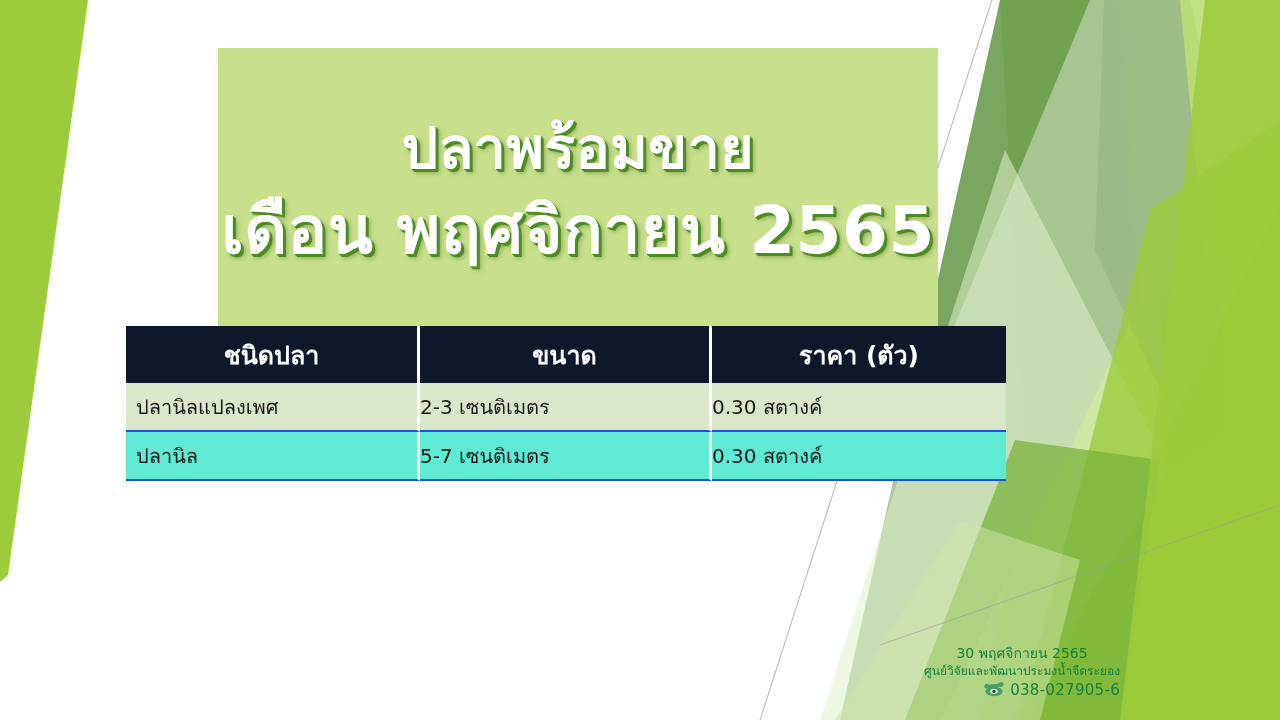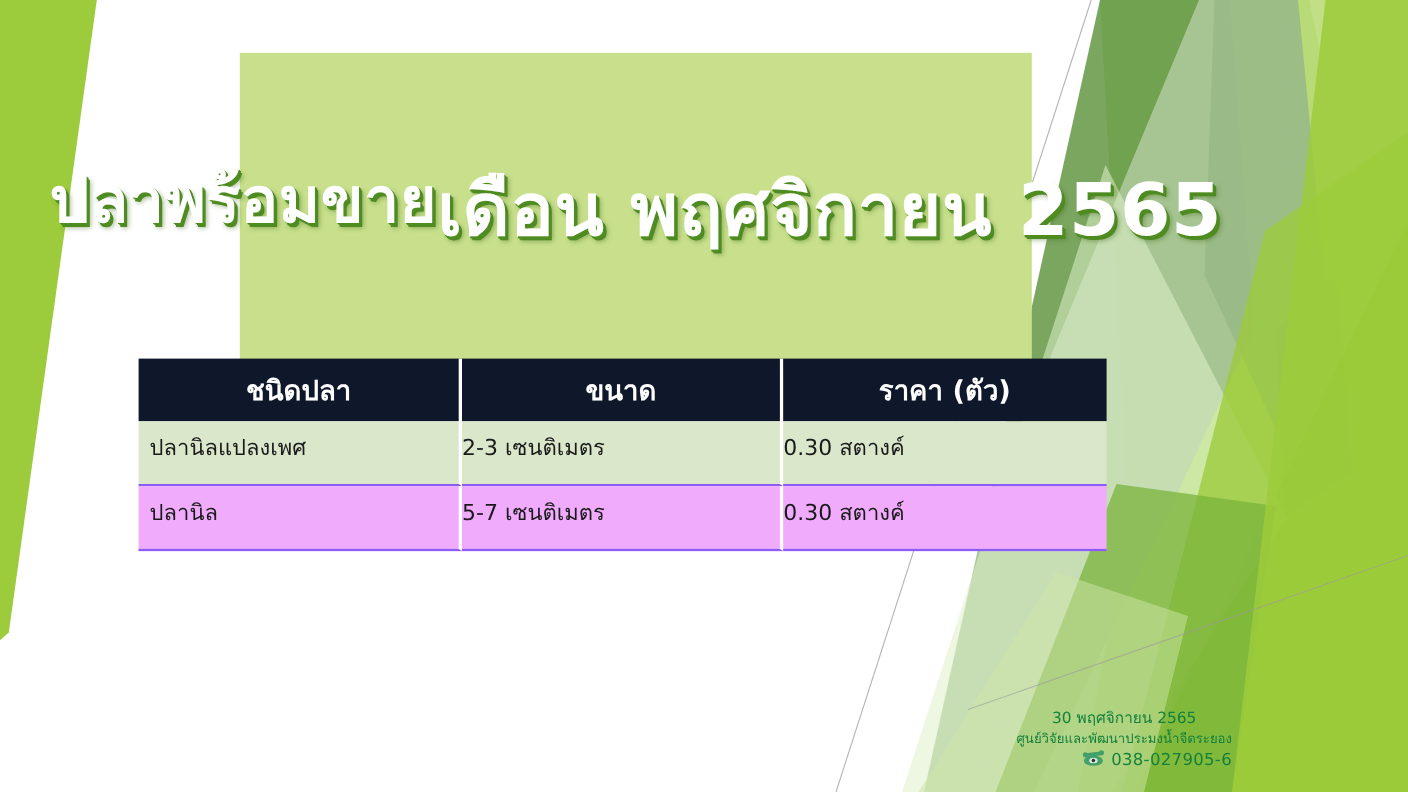--- a/index.html
+++ b/index.html
@@ -32,20 +32,21 @@
 
   
   #title-box {
     position: absolute;
     left: 218px;
     top: 48px;
     width: 720px;
     height: 288px;
     z-index: 3;
     display: flex;
+    flex-direction: column;
     align-items: center;
     justify-content: center;
     box-sizing: border-box;
     padding-top: 0;
   }
   .title-line {
     color: #ffffff;
     font-weight: bold;
     line-height: 1.06;
     letter-spacing: 0.5px;
@@ -85,30 +86,30 @@
     padding: 0;
     border-right: 3px solid #ffffff;
     vertical-align: middle;
   }
   #fish-table th:last-child { border-right: 0; }
 
   #fish-table td {
     height: 47px;
     font-size: 20px;
     color: #1a1a1a;
-    padding: 0 0 10px 10px;
+    padding: 0 0 0 10px;
     border-right: 3px solid #ffffff;
-    border-bottom: 2px solid #8b5cf6;
+    border-bottom: 2px solid #1d4ed8;
     vertical-align: middle;
   }
   #fish-table td:last-child { border-right: 0; }
   #fish-table td.center { text-align: left; padding-left: 0; }
 
   #fish-table tr.row-even td { background: #dbe7cb; }
-  #fish-table tr.row-odd  td { background: #f0abfc; }
+  #fish-table tr.row-odd  td { background: #5eead4; }
 
   
   #footer {
     position: absolute;
     right: 160px;
     bottom: 18px;
     z-index: 3;
     text-align: center;
     color: #15803d;
     line-height: 1.45;

